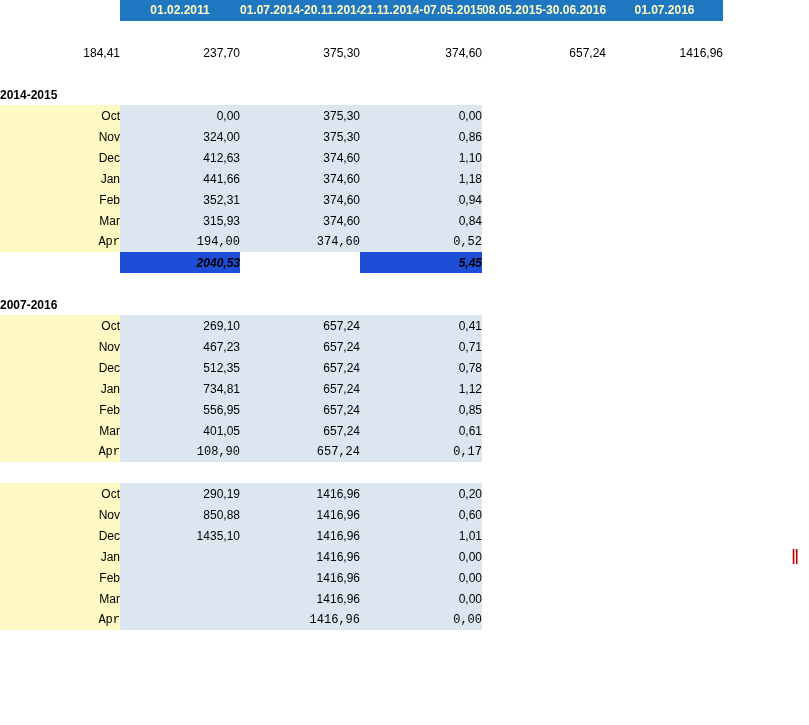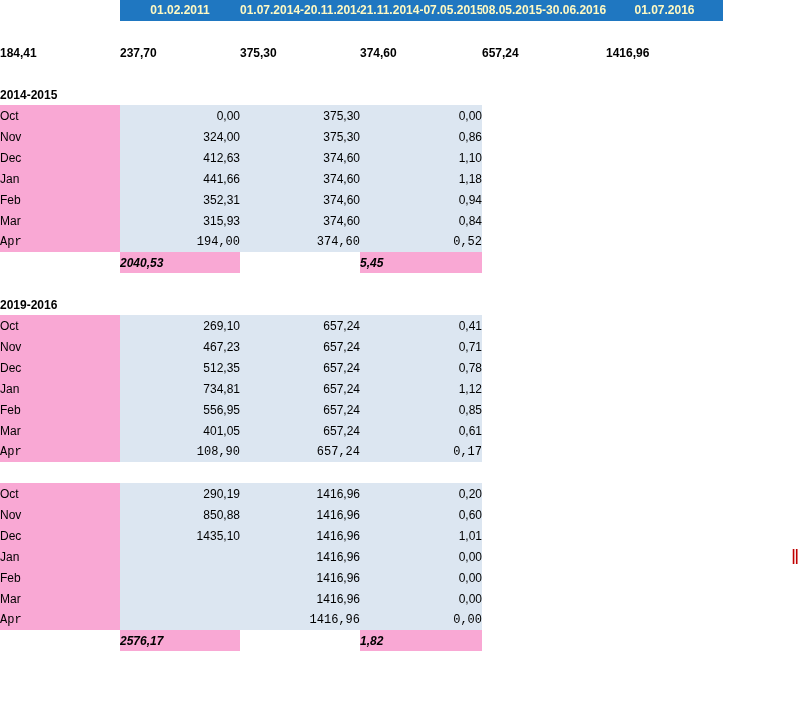--- a/index.html
+++ b/index.html
@@ -61,57 +61,59 @@
   }
   .hdr-left-blank {
     background: #ffffff;
     border: none;
   }
 
   
   .tot-row td { height: 26px; }
   .tot-cell {
     border: 1px solid #000000;
-    font-weight: bold;
+    font-weight: normal;
+    text-align: right;
     padding-right: 7px;
     background: #ffffff;
     font-size: 12.5px;
     margin-left: 40px;
   }
 
   .spacer td { height: 16px; background: #ffffff; }
 
   .section-title {
     font-weight: bold;
     text-align: left;
     padding-left: 3px;
     font-size: 12.5px;
   }
 
   .month-label {
-    text-align: left;
+    text-align: right;
     padding-left: 3px;
     border: 1px solid #ffffff;
-    background: #f9a8d4;
+    background: #fef9c3;
   }
   .data-cell {
     background: #DCE6F1;
     border: 1px solid #ffffff;
     text-align: right;
     padding-right: 6px;
   }
   .data-cell.empty { background: #DCE6F1; }
   .blank-cell { background: #ffffff; border: none; }
 
   .sum-row td { height: 22px; }
   .sum-cell {
     font-weight: bold;
     font-style: italic;
+    text-align: right;
     padding-right: 12px;
-    background: #f9a8d4;
+    background: #1d4ed8;
   }
   .sum-blank { background: #ffffff; }
 
   
   .rightgrid {
     border-right: 1px solid #D4D4D4;
     border-bottom: 1px solid #D4D4D4;
     background: #ffffff;
   }
 
@@ -277,21 +279,21 @@
         <td class="blank-cell"></td>
         <td class="blank-cell"></td>
         <td class="blank-cell"></td>
         <td class="blank-cell"></td>
         <td class="blank-cell"></td>
         <td class="blank-cell"></td>
         <td class="rightgrid"></td>
       </tr>
 
       <tr>
-        <td class="section-title">2019-2016</td>
+        <td class="section-title">2007-2016</td>
         <td class="blank-cell"></td>
         <td class="blank-cell"></td>
         <td class="blank-cell"></td>
         <td class="blank-cell"></td>
         <td class="blank-cell"></td>
         <td class="rightgrid"></td>
       </tr>
 
       <tr>
         <td class="month-label box-left box-top">Oct</td>
@@ -424,28 +426,19 @@
       </tr>
       <tr>
         <td class="month-label box-left box-bottom">Apr</td>
         <td class="data-cell empty box-bottom"></td>
         <td class="data-cell box-bottom">1416,96</td>
         <td class="data-cell box-bottom box-right">0,00</td>
         <td class="blank-cell"></td>
         <td class="blank-cell"></td>
         <td class="rightgrid"></td>
       </tr>
-      <tr class="sum-row">
-        <td class="sum-blank"></td>
-        <td class="sum-cell">2576,17</td>
-        <td class="sum-blank"></td>
-        <td class="sum-cell">1,82</td>
-        <td class="blank-cell"></td>
-        <td class="blank-cell"></td>
-        <td class="rightgrid"></td>
-      </tr>
 
     </tbody>
   </table>
 
   <div class="cursor-mark">‖</div>
 
 </div>
 
 </body></html>

